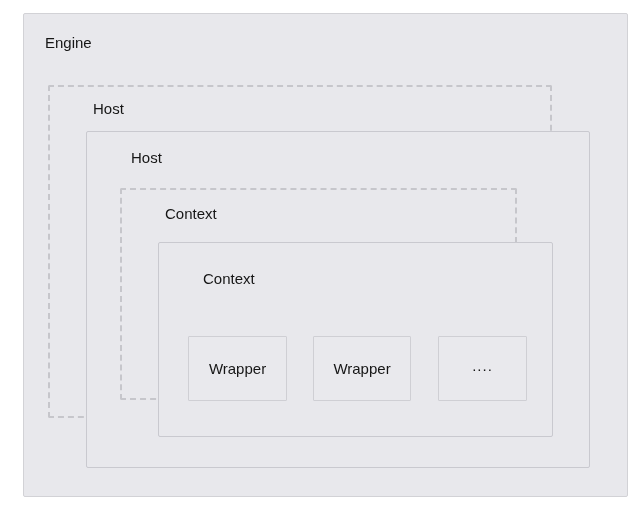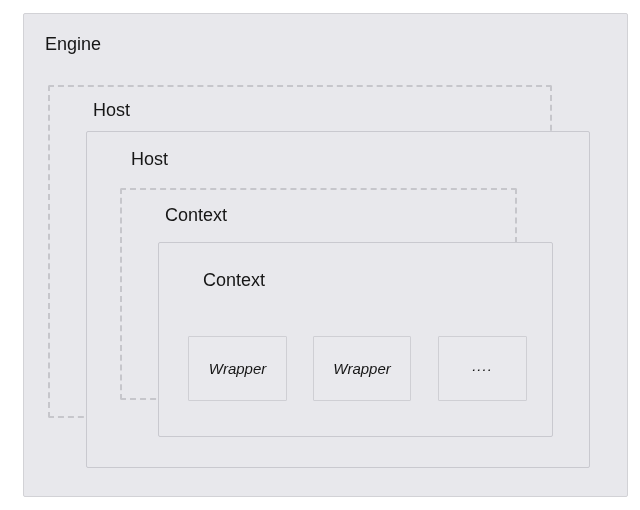--- a/index.html
+++ b/index.html
@@ -73,21 +73,21 @@
     height: 195px;
     background: #e8e8ec;
     border: 1px solid #c9c9cf;
     border-radius: 2px;
   }
 
   
   .label {
     position: absolute;
     color: #161616;
-    font-size: 18px;
+    font-size: 15px;
     line-height: 1;
     white-space: nowrap;
   }
   .label-engine  { left: 45px;  top: 35px; }
   .label-host-1  { left: 93px;  top: 101px; }
   .label-host-2  { left: 131px; top: 150px; }
   .label-ctx-1   { left: 165px; top: 206px; }
   .label-ctx-2   { left: 203px; top: 271px; }
 
   
@@ -97,21 +97,20 @@
     height: 65px;
     background: #e9e9ed;
     border: 1px solid #cfcfd4;
     border-radius: 1px;
     box-sizing: border-box;
     display: flex;
     align-items: center;
     justify-content: center;
     color: #161616;
     font-size: 15px;
-    font-style: italic;
   }
   .wrapper-0 { left: 188px; width: 99px; }
   .wrapper-1 { left: 313px; width: 98px; }
   .wrapper-2 { left: 438px; width: 89px; }
 
   .dots {
     letter-spacing: 1px;
     font-size: 15px;
     color: #161616;
     position: relative;

